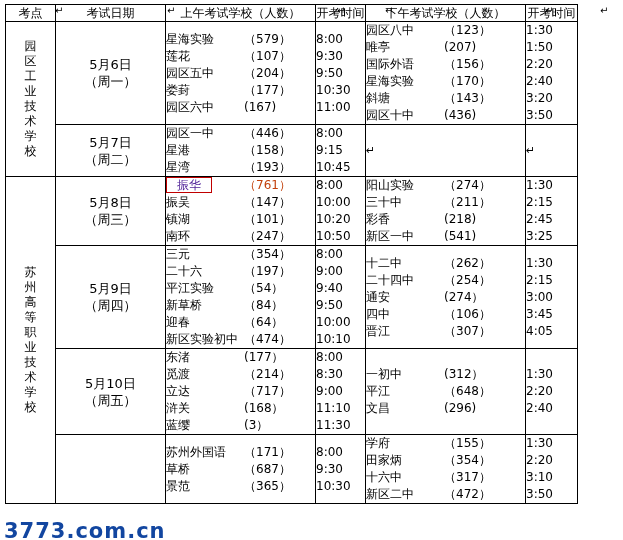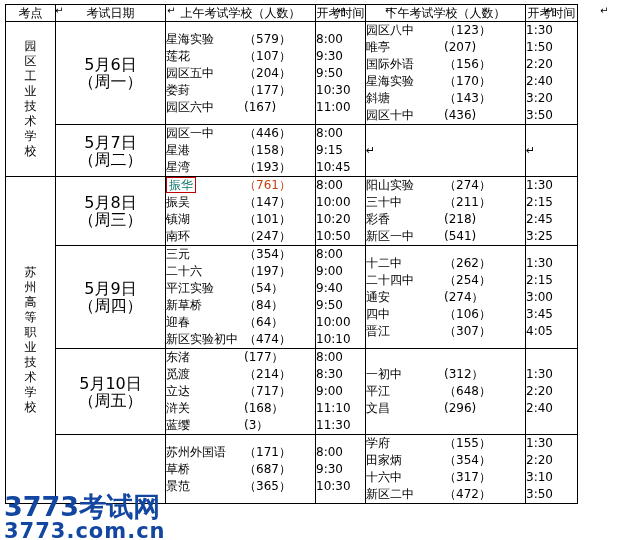--- a/index.html
+++ b/index.html
@@ -23,41 +23,41 @@
   .hdr{ text-align:center;font-size:12px;line-height:16px;padding:3px 2px; }
   .vert{
     text-align:center;
     font-size:12px;
     line-height:15px;
     padding:4px 2px;
     width:34px;
     word-break:break-all;
   }
   .datecell{
-    text-align:center;font-size:16px;line-height:17px;padding:4px 2px;
+    text-align:center;font-size:13px;line-height:17px;padding:4px 2px;
   }
   .schools{
     padding:3px 2px 3px 6px;
     font-size:12px;
     line-height:17px;
   }
   .srow{ display:flex; }
   .sname{ width:78px; white-space:nowrap;}
   .snum{ white-space:nowrap; }
   .times{
     padding:3px 2px 3px 4px;
     font-size:12px;line-height:17px;
     text-align:left;
   }
   .red{ color:#c2410c; }
   .redbox{
-    color:#0f766e;
+    color:#4c1d95;
     border:1px solid #c00000;
     display:inline-block;
-    padding:0 2px;
+    padding:0 10px;
     line-height:14px;
   }
   .arrow{ font-size:11px;color:#000; }
   .wm{
     position:absolute;
     left:4px;bottom:2px;
     font-weight:bold;
     line-height:1;
     pointer-events:none;
   }
@@ -412,18 +412,15 @@
             <div>1:30</div>
             <div>2:20</div>
             <div>3:10</div>
             <div>3:50</div>
           </td>
         </tr>
       </tbody>
   </table>
 
   <div class="wm">
-    <div class="l1">
-      <span>3773</span><span class="cn">考试网</span>
-    </div>
     <div class="l2">3773.com.cn</div>
   </div>
 </div>
 
 </body></html>

